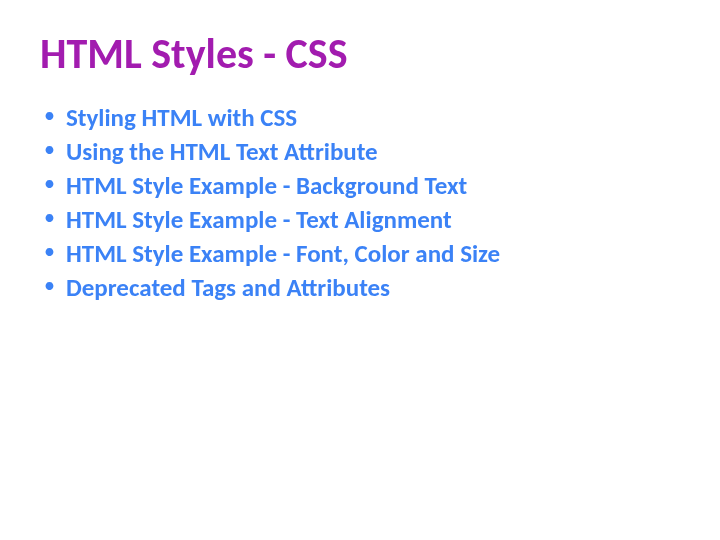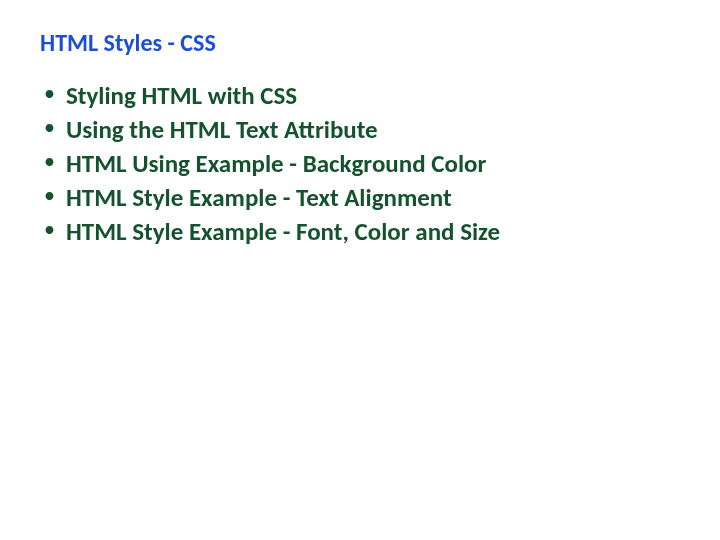--- a/index.html
+++ b/index.html
@@ -13,51 +13,52 @@
       background: #ffffff;
       font-family: Calibri, 'Segoe UI', Arial, sans-serif;
       overflow: hidden;
     }
     .slide {
       width: 100%;
       height: 100%;
       padding: 28px 40px 40px 40px;
     }
     .title {
-      font-size: 24px;
+      font-size: 42px;
       font-weight: 700;
-      color: #1d4ed8;
+      color: #a21caf;
       margin-bottom: 22px;
     }
     .bullet-list {
       list-style: none;
       padding-left: 26px;
     }
     .bullet-item {
       position: relative;
       font-size: 25px;
       font-weight: 700;
-      color: #14532d;
+      color: #3b82f6;
       line-height: 1.32;
       margin-bottom: 1px;
     }
     .bullet-item::before {
       content: "•";
       position: absolute;
       left: -22px;
       top: 0;
       font-size: 22px;
       font-weight: 400;
     }
   </style>
 </head>
 <body>
 
 <div class="slide">
   <h1 class="title">HTML Styles - CSS</h1>
   <ul class="bullet-list">
     <li class="bullet-item">Styling HTML with CSS</li>
     <li class="bullet-item">Using the HTML Text Attribute</li>
-    <li class="bullet-item">HTML Using Example - Background Color</li>
+    <li class="bullet-item">HTML Style Example - Background Text</li>
     <li class="bullet-item">HTML Style Example - Text Alignment</li>
     <li class="bullet-item">HTML Style Example - Font, Color and Size</li>
+    <li class="bullet-item">Deprecated Tags and Attributes</li>
   </ul>
 </div>
 
 </body></html>

